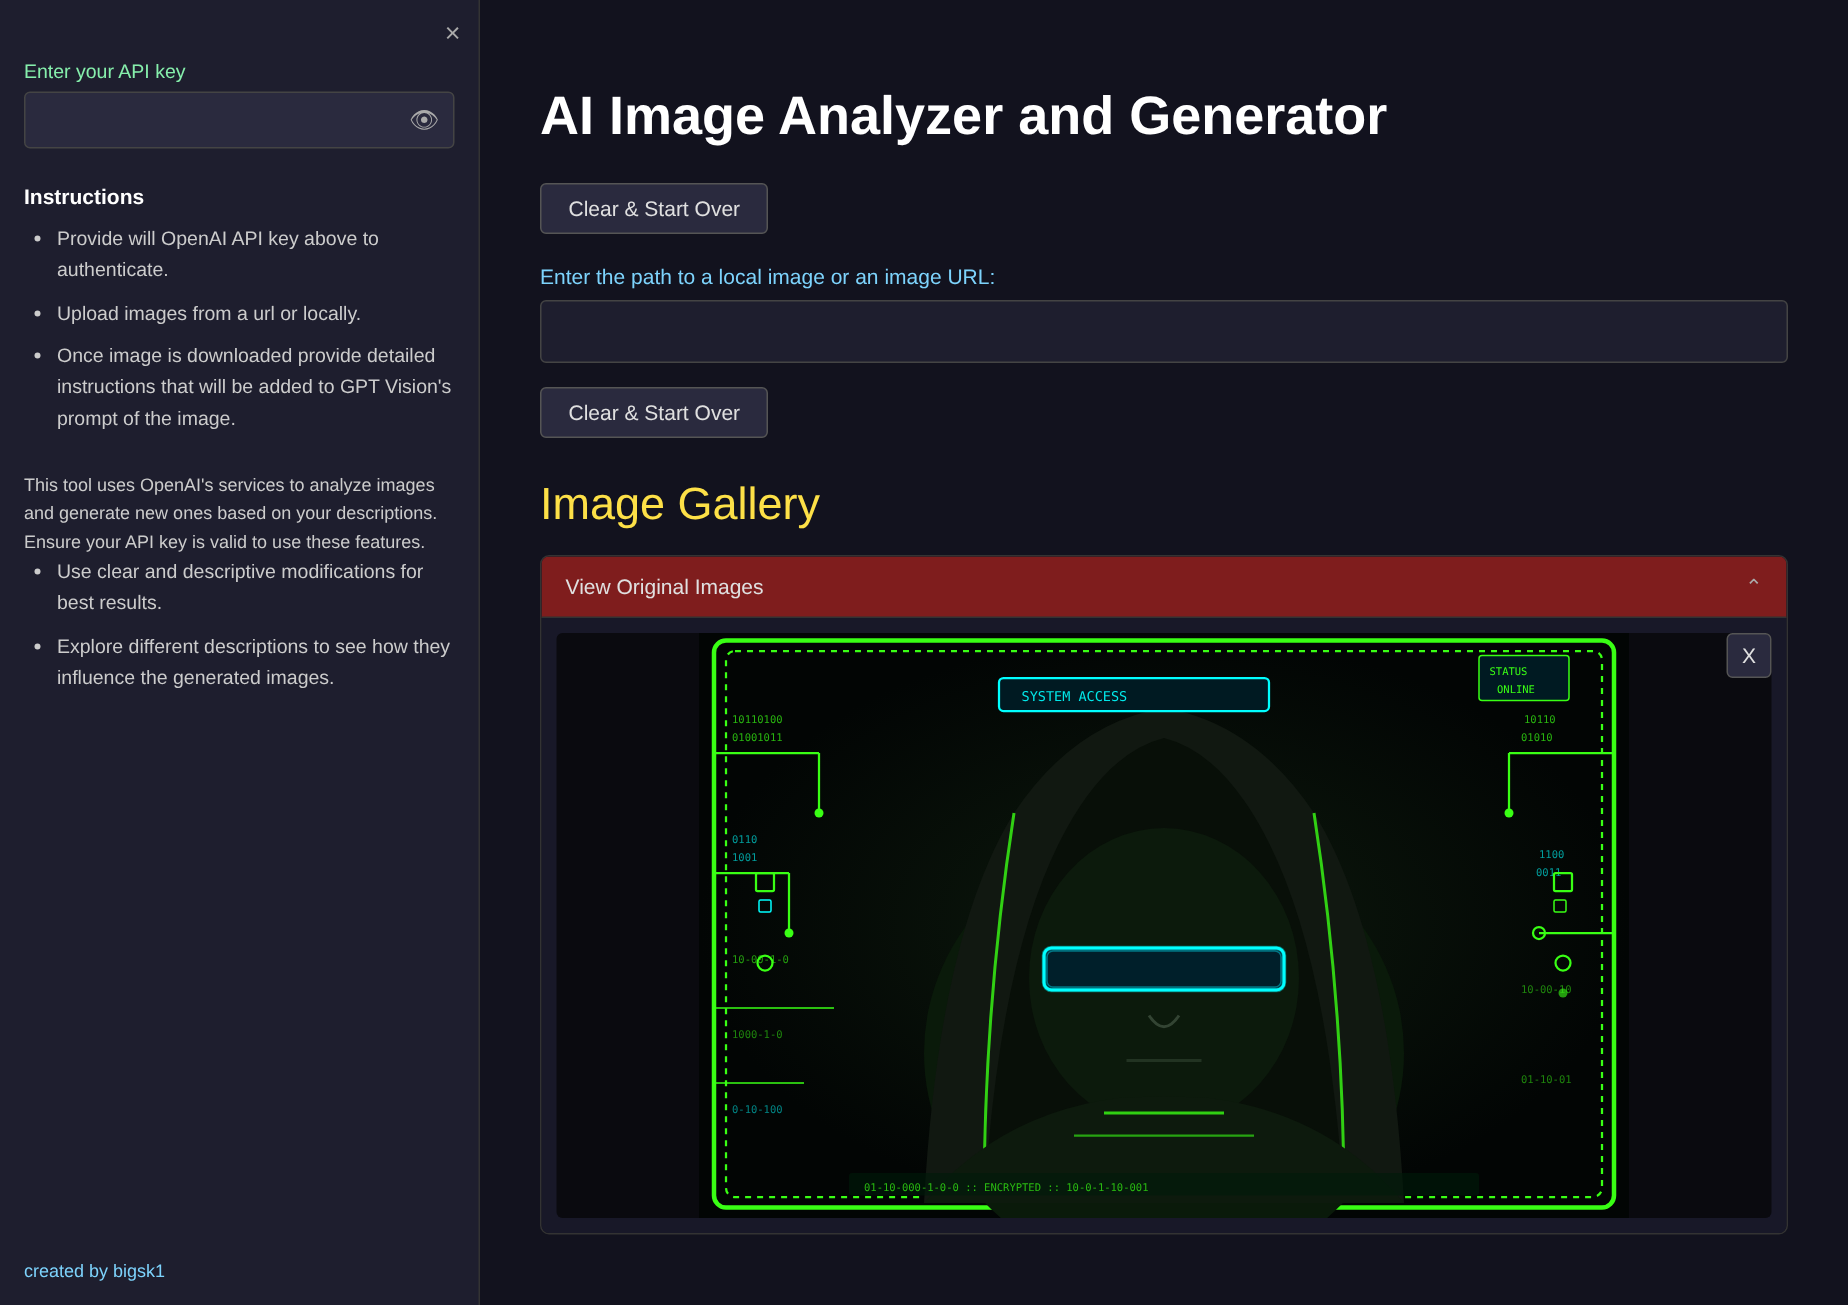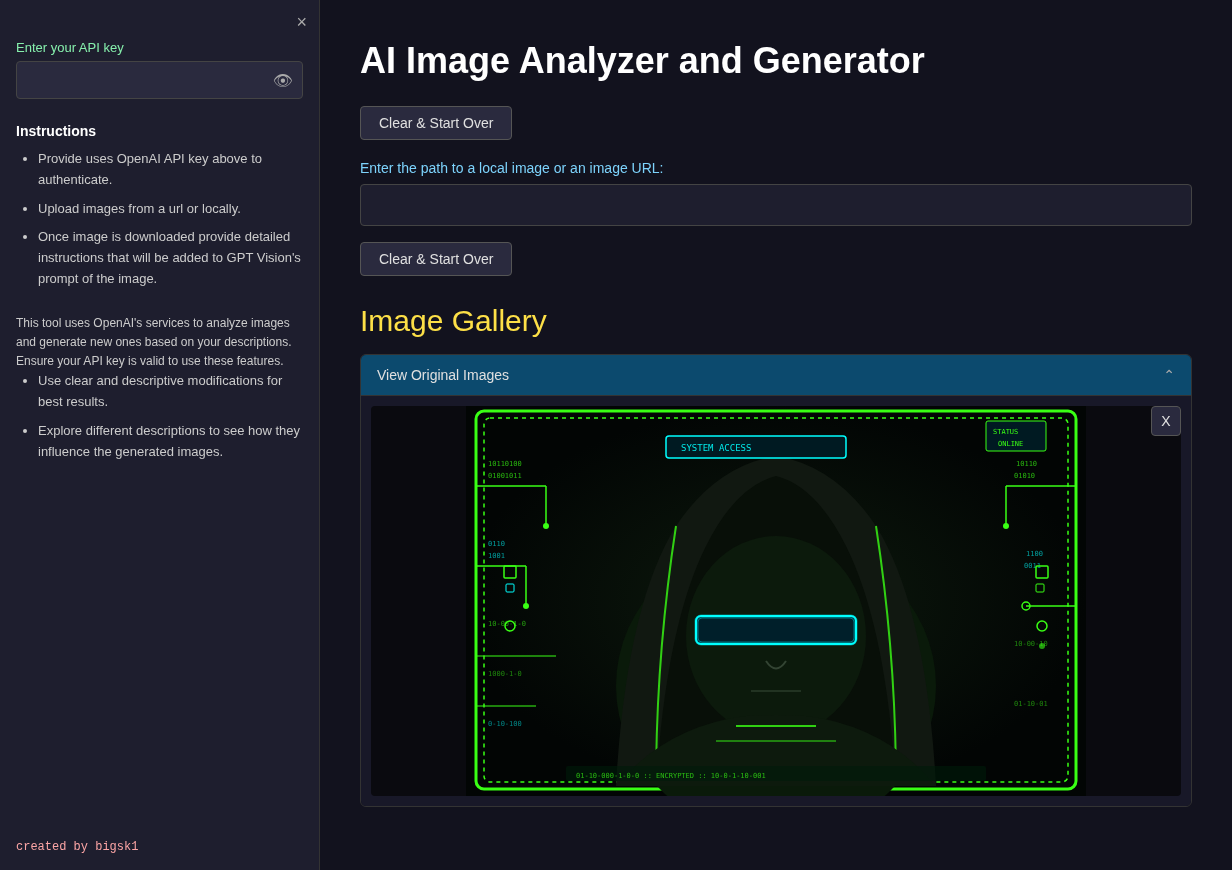--- a/index.html
+++ b/index.html
@@ -90,32 +90,31 @@
 
     #about-text {
       font-size: 12px;
       color: #ccc;
       line-height: 1.6;
       margin-top: 16px;
     }
 
     #created-by {
       font-size: 12px;
-      color: #fca5a5;
+      color: #7dd3fc;
       margin-top: auto;
       padding-top: 20px;
-      font-family: Liberation Mono, monospace;
     }
 
     
     #main {
       flex: 1;
       background: #12121e;
       overflow-y: auto;
-      padding: 40px 40px;
+      padding: 56px 40px;
     }
 
     #page-title {
       font-size: 36px;
       font-weight: 700;
       color: #ffffff;
       margin-bottom: 24px;
     }
 
     .clear-btn-top {
@@ -165,21 +164,21 @@
       margin-bottom: 16px;
     }
 
     #gallery-panel {
       border: 1px solid #333;
       border-radius: 6px;
       overflow: hidden;
     }
 
     #gallery-header {
-      background: #0c4a6e;
+      background: #7f1d1d;
       display: flex;
       align-items: center;
       justify-content: space-between;
       padding: 12px 16px;
       cursor: pointer;
       border-bottom: 1px solid #333;
     }
 
     #gallery-header-label {
       font-size: 14px;
@@ -236,21 +235,21 @@
   </button>
 
   <label id="api-key-label">Enter your API key</label>
   <div id="api-key-wrapper">
     <input id="api-key-input" type="password" style="">
     <span id="eye-icon">👁</span>
   </div>
 
   <div class="section-title">Instructions</div>
   <ul class="bullet-list">
-    <li>Provide uses OpenAI API key above to authenticate.</li>
+    <li>Provide will OpenAI API key above to authenticate.</li>
     <li>Upload images from a url or locally.</li>
     <li>Once image is downloaded provide detailed instructions that will be added to GPT Vision's prompt of the image.</li>
   </ul>
 
   <p id="about-text">This tool uses OpenAI's services to analyze images and generate new ones based on your descriptions. Ensure your API key is valid to use these features.</p>
 
   <ul class="bullet-list">
     <li>Use clear and descriptive modifications for best results.</li>
     <li>Explore different descriptions to see how they influence the generated images.</li>
   </ul>

